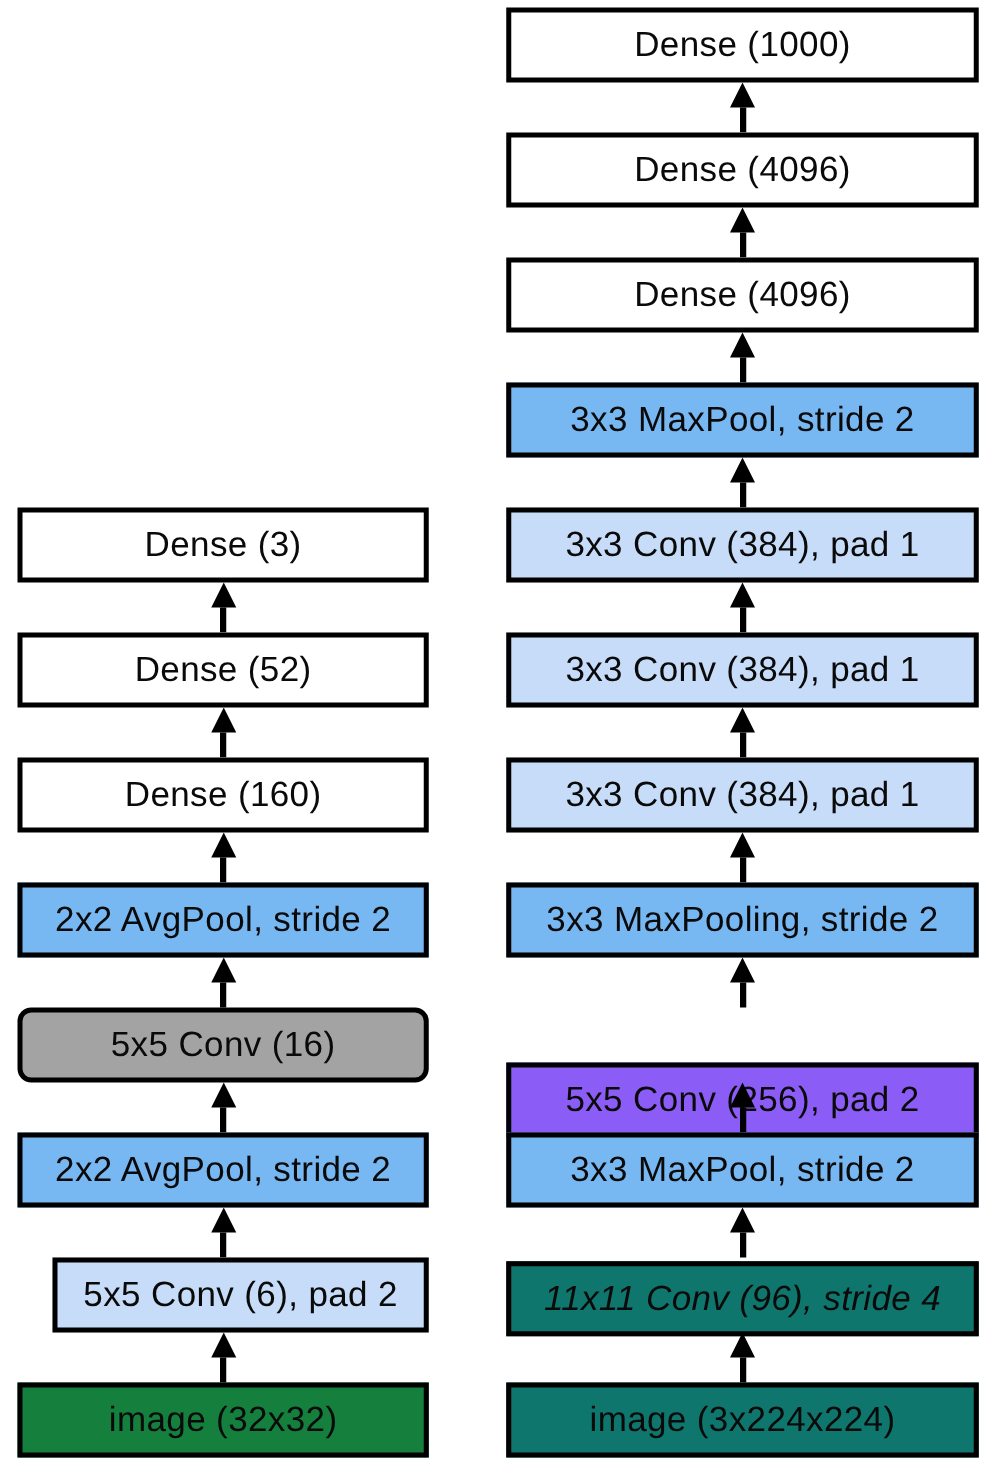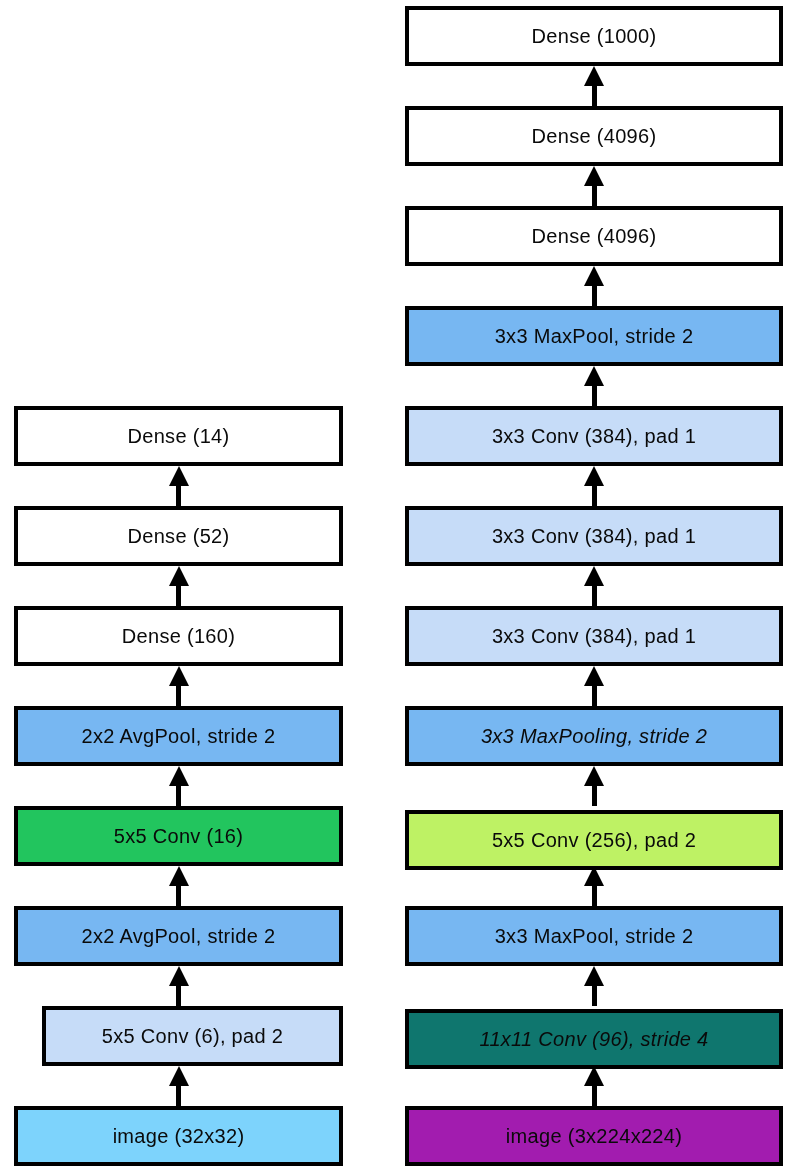--- a/index.html
+++ b/index.html
@@ -23,21 +23,21 @@
   .layer-box {
     position: absolute;
     left: 0;
     right: 0;
     height: 60px;
     box-sizing: border-box;
     border: 4px solid #000000;
     display: flex;
     align-items: center;
     justify-content: center;
-    font-size: 20px;
+    font-size: 28px;
     letter-spacing: 0.3px;
     color: #0a0a0a;
     white-space: nowrap;
   }
   .arrow {
     position: absolute;
     left: 50%;
     transform: translateX(-50%);
     width: 24px;
     height: 40px;
@@ -56,56 +56,56 @@
     width: 5px;
     flex: 1;
     background: #000000;
   }
 </style>
 </head>
 <body>
 
 <div class="canvas">
   <div class="column col-lenet">
-      <div class="layer-box" style="top: 0px; background: rgb(255, 255, 255); border-color: rgb(0, 0, 0);">Dense (14)</div>
+      <div class="layer-box" style="top: 0px; background: rgb(255, 255, 255); border-color: rgb(0, 0, 0);">Dense (3)</div>
       <div class="arrow" style="top: 60px;">
         <div class="arrow-head"></div>
         <div class="arrow-line"></div>
       </div>
       <div class="layer-box" style="top: 100px; background: rgb(255, 255, 255); border-color: rgb(0, 0, 0);">Dense (52)</div>
       <div class="arrow" style="top: 160px;">
         <div class="arrow-head"></div>
         <div class="arrow-line"></div>
       </div>
       <div class="layer-box" style="top: 200px; background: rgb(255, 255, 255); border-color: rgb(0, 0, 0);">Dense (160)</div>
       <div class="arrow" style="top: 260px;">
         <div class="arrow-head"></div>
         <div class="arrow-line"></div>
       </div>
       <div class="layer-box" style="top: 300px; background: rgb(119, 183, 242); border-color: rgb(0, 0, 0);">2x2 AvgPool, stride 2</div>
       <div class="arrow" style="top: 360px;">
         <div class="arrow-head"></div>
         <div class="arrow-line"></div>
       </div>
-      <div class="layer-box" style="top: 400px; background: #22c55e; border-color: rgb(0, 0, 0);">5x5 Conv (16)</div>
+      <div class="layer-box" style="top: 400px; background: #a3a3a3; border-color: rgb(0, 0, 0); border-radius: 11px;">5x5 Conv (16)</div>
       <div class="arrow" style="top: 460px;">
         <div class="arrow-head"></div>
         <div class="arrow-line"></div>
       </div>
       <div class="layer-box" style="top: 500px; background: rgb(119, 183, 242); border-color: rgb(0, 0, 0);">2x2 AvgPool, stride 2</div>
       <div class="arrow" style="top: 560px;">
         <div class="arrow-head"></div>
         <div class="arrow-line"></div>
       </div>
       <div class="layer-box" style="top: 600px; background: rgb(198, 220, 248); border-color: rgb(0, 0, 0); margin-left: 28px;">5x5 Conv (6), pad 2</div>
       <div class="arrow" style="top: 660px;">
         <div class="arrow-head"></div>
         <div class="arrow-line"></div>
       </div>
-      <div class="layer-box" style="top: 700px; background: #7dd3fc; border-color: rgb(0, 0, 0);">image (32x32)</div>
+      <div class="layer-box" style="top: 700px; background: #15803d; border-color: rgb(0, 0, 0);">image (32x32)</div>
     </div>
   <div class="column col-alexnet">
       <div class="layer-box" style="top: 0px; background: rgb(255, 255, 255); border-color: rgb(0, 0, 0);">Dense (1000)</div>
       <div class="arrow" style="top: 60px;">
         <div class="arrow-head"></div>
         <div class="arrow-line"></div>
       </div>
       <div class="layer-box" style="top: 100px; background: rgb(255, 255, 255); border-color: rgb(0, 0, 0);">Dense (4096)</div>
       <div class="arrow" style="top: 160px;">
         <div class="arrow-head"></div>
@@ -129,35 +129,35 @@
       <div class="layer-box" style="top: 500px; background: rgb(198, 220, 248); border-color: rgb(0, 0, 0);">3x3 Conv (384), pad 1</div>
       <div class="arrow" style="top: 560px;">
         <div class="arrow-head"></div>
         <div class="arrow-line"></div>
       </div>
       <div class="layer-box" style="top: 600px; background: rgb(198, 220, 248); border-color: rgb(0, 0, 0);">3x3 Conv (384), pad 1</div>
       <div class="arrow" style="top: 660px;">
         <div class="arrow-head"></div>
         <div class="arrow-line"></div>
       </div>
-      <div class="layer-box" style="top: 700px; background: rgb(119, 183, 242); border-color: rgb(0, 0, 0); font-style: italic;">3x3 MaxPooling, stride 2</div>
+      <div class="layer-box" style="top: 700px; background: rgb(119, 183, 242); border-color: rgb(0, 0, 0);">3x3 MaxPooling, stride 2</div>
       <div class="arrow" style="top: 760px;">
         <div class="arrow-head"></div>
         <div class="arrow-line"></div>
       </div>
-      <div class="layer-box" style="top: 804px; background: #bef264; border-color: rgb(0, 0, 0);">5x5 Conv (256), pad 2</div>
+      <div class="layer-box" style="top: 844px; background: #8b5cf6; border-color: rgb(0, 0, 0);">5x5 Conv (256), pad 2</div>
       <div class="arrow" style="top: 860px;">
         <div class="arrow-head"></div>
         <div class="arrow-line"></div>
       </div>
       <div class="layer-box" style="top: 900px; background: rgb(119, 183, 242); border-color: rgb(0, 0, 0);">3x3 MaxPool, stride 2</div>
       <div class="arrow" style="top: 960px;">
         <div class="arrow-head"></div>
         <div class="arrow-line"></div>
       </div>
       <div class="layer-box" style="top: 1003px; background: #0f766e; border-color: rgb(0, 0, 0); font-style: italic;">11x11 Conv (96), stride 4</div>
       <div class="arrow" style="top: 1060px;">
         <div class="arrow-head"></div>
         <div class="arrow-line"></div>
       </div>
-      <div class="layer-box" style="top: 1100px; background: #a21caf; border-color: rgb(0, 0, 0);">image (3x224x224)</div>
+      <div class="layer-box" style="top: 1100px; background: #0f766e; border-color: rgb(0, 0, 0);">image (3x224x224)</div>
     </div>
 </div>
 
 </body></html>

